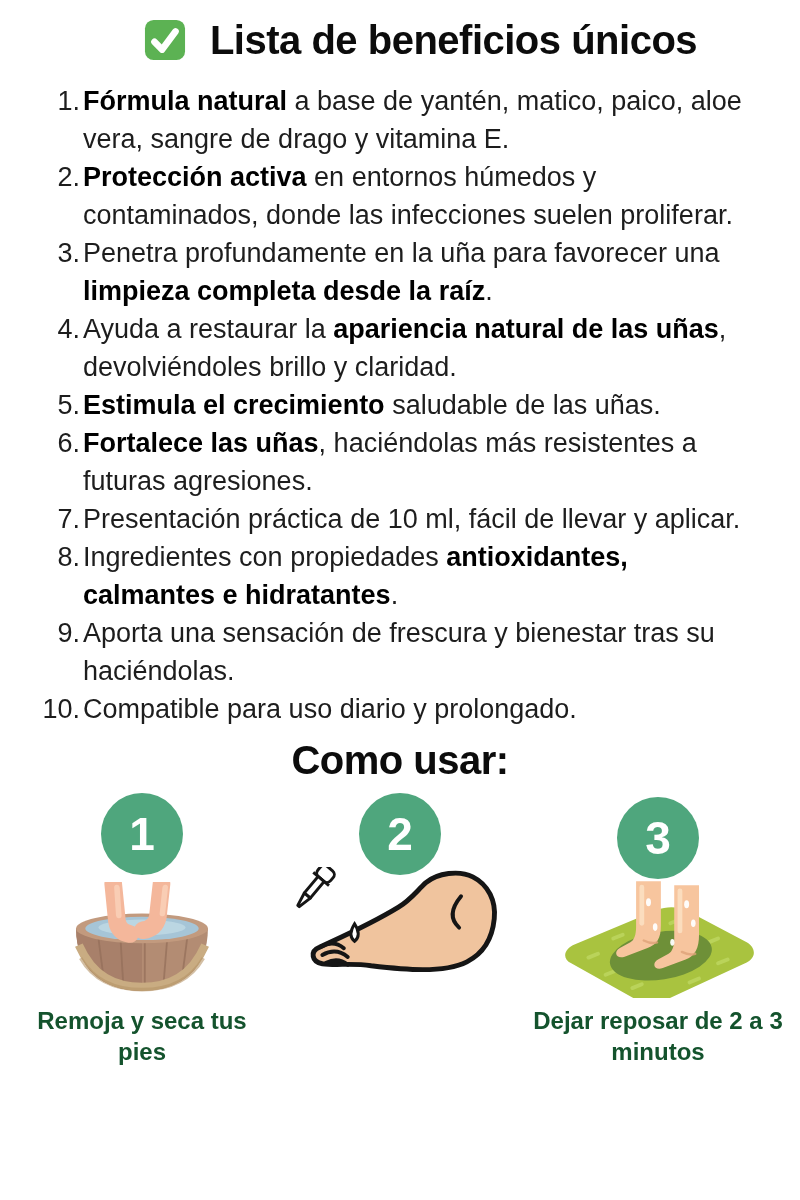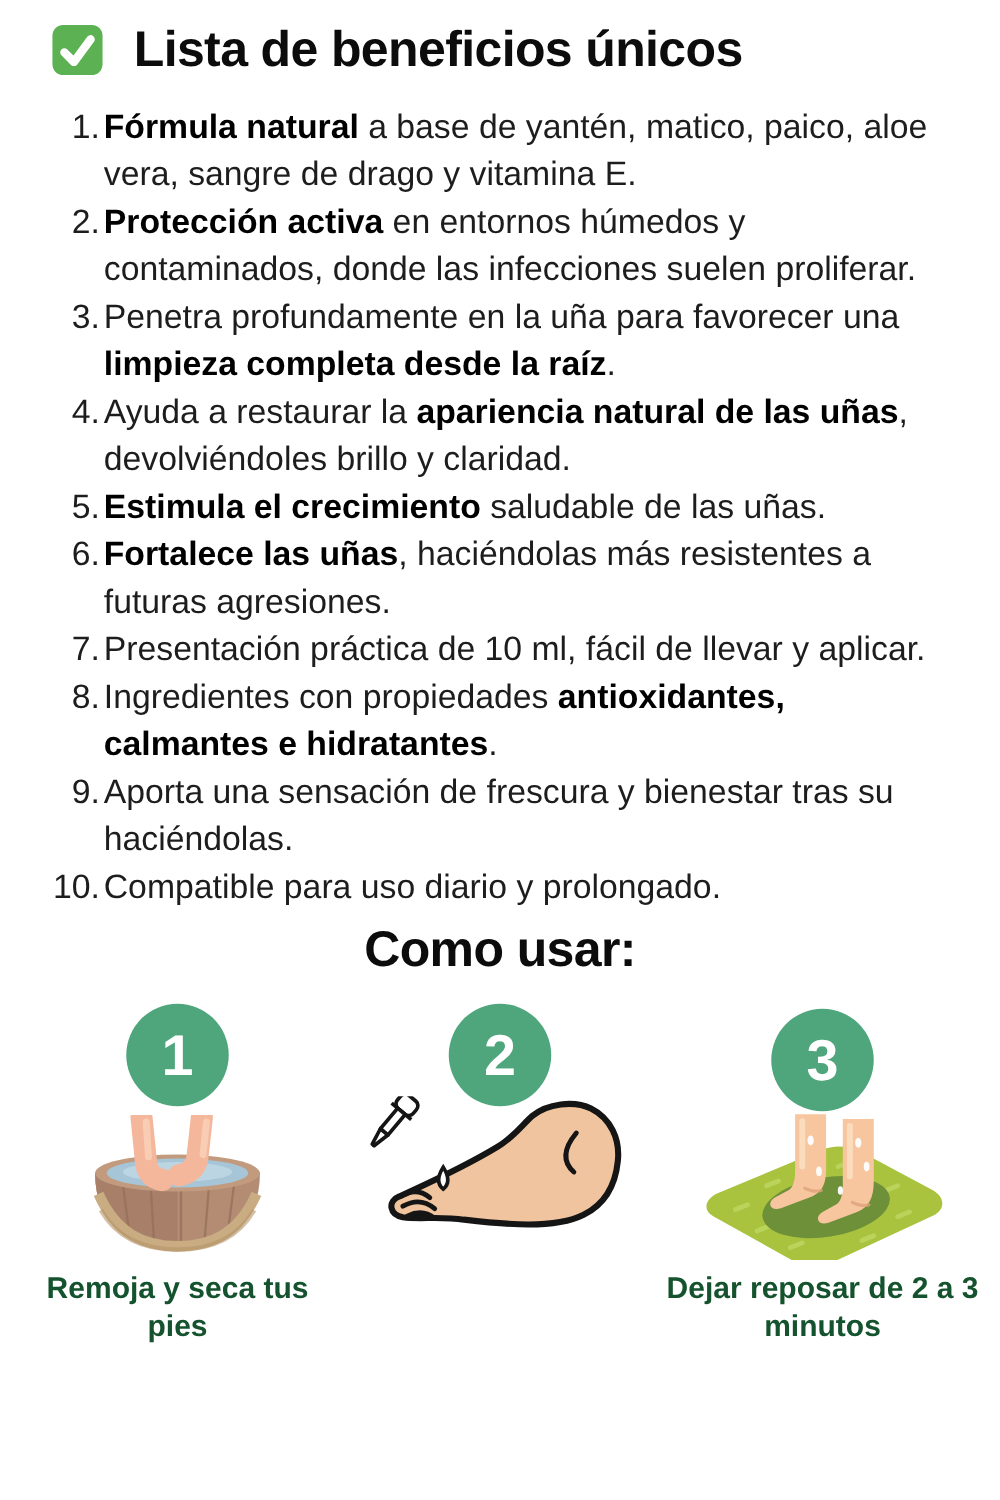--- a/index.html
+++ b/index.html
@@ -15,38 +15,38 @@
   
   .title {
     margin-top: 14px;
     text-align: center;
     font-weight: bold;
     font-size: 40px;
     line-height: 1.3;
     color: #0c0c0c;
     letter-spacing: -0.5px;
   }
-  .title-line1 { display:flex; align-items:center; justify-content:flex-start; gap:24px;padding-left:41px; }
+  .title-line1 { display:flex; align-items:center; justify-content:center; gap:24px;padding-left:41px; }
   .check-icon { width:42px; height:42px; flex:0 0 auto; display:inline-block; }
   
   .benefits {
     list-style: none;
     margin: 16px 34px 0 30px;
     padding: 0;
     font-size: 27px;
     line-height: 38px;
     color: #1d1d1d;
   }
   .benefit { display: flex; }
   .benefit .num { flex: 0 0 50px; text-align: right; white-space: nowrap; }
   .benefit .txt { flex: 1; padding-left: 3px; max-width: 682px; }
   .benefit b { font-weight: bold; color:#000000; }
   
   .how-heading {
-    margin: 10px 0 20px 0;
+    margin: 10px 0 10px 0;
     text-align: center;
     font-size: 40px;
     font-weight: bold;
     color: #0c0c0c;
     letter-spacing: -0.5px;
   }
   .steps {
     display: flex;
     justify-content: space-between;
     padding: 0 14px;

